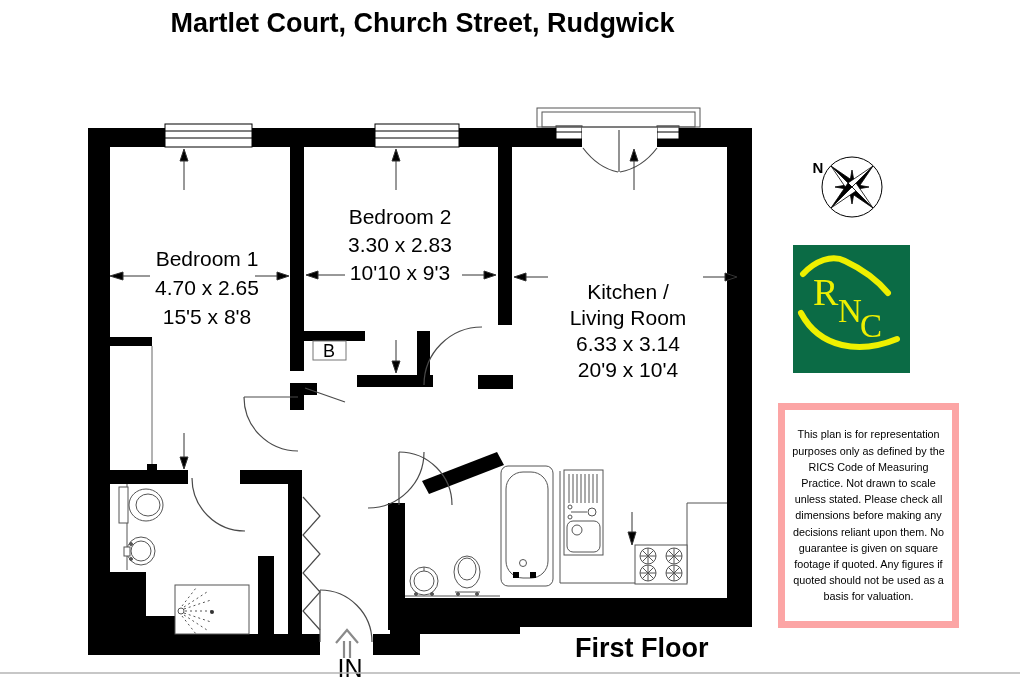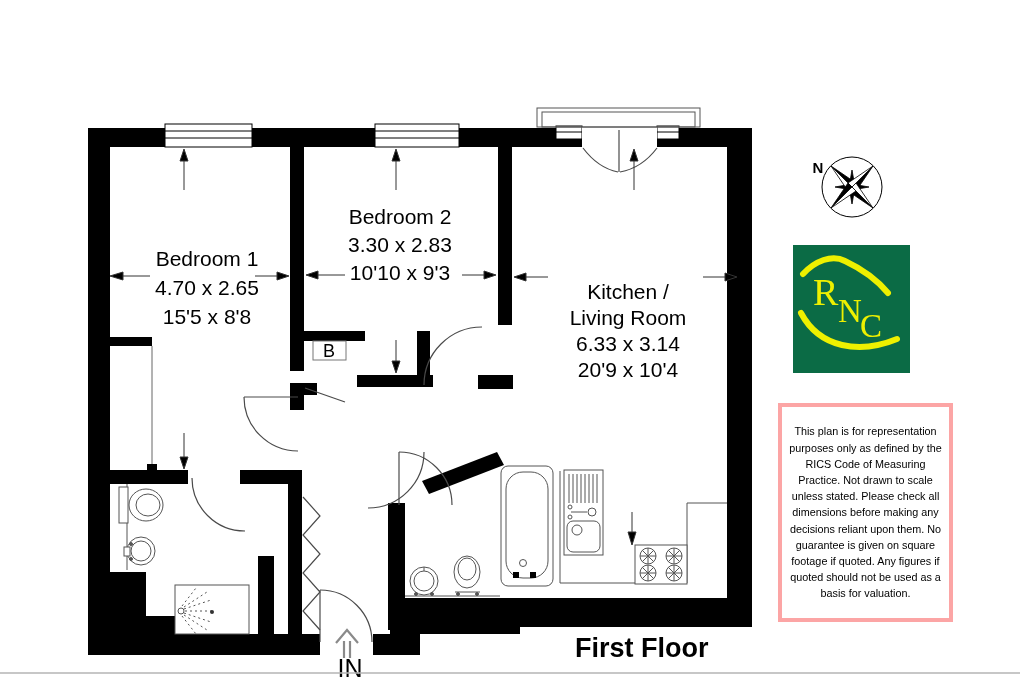--- a/index.html
+++ b/index.html
@@ -3,21 +3,21 @@
 <meta charset="utf-8">
 <style>
   html,body{margin:0;padding:0;background:#fff;}
   .stage{position:relative;width:1020px;height:679px;background:#ffffff;overflow:hidden;
          font-family:"Liberation Sans",sans-serif;color:#000;}
   .stage svg{position:absolute;top:0;left:0;}
   .title{position:absolute;top:8px;left:0;width:845px;text-align:center;
          font-size:27px;font-weight:bold;letter-spacing:0px;}
   .subtitle{position:absolute;top:61px;left:0;width:845px;text-align:center;font-size:17px;}
   .disclaimer{position:absolute;left:778px;top:403px;width:167px;height:211px;
-         border:4px solid #fca5a5;background:#fff;display:flex;align-items:center;justify-content:center;}
+         border:7px solid #fca5a5;background:#fff;display:flex;align-items:center;justify-content:center;}
   .disclaimer p{margin:0;padding:0 7px;font-size:10.8px;line-height:1.5;text-align:center;}
   text{font-family:"Liberation Sans",sans-serif;}
   .roomtxt{font-size:21px;fill:#000;}
   .serif{font-family:"Liberation Serif","DejaVu Serif",serif;}
 </style>
 </head>
 <body>
 
 <div class="stage">
 
@@ -295,18 +295,19 @@
     <path d="M 803,274 C 815,261 832,254 845,261 C 862,269 878,281 888,293" fill="none" stroke-width="6" stroke-linecap="round" stroke="#eef000"></path>
     <path d="M 801,313 C 810,330 825,341 842,345 C 860,349 880,346 897,339" fill="none" stroke-width="6" stroke-linecap="round" stroke="#eef000"></path>
     <text class="serif" x="813" y="305" font-size="38" fill="#eef000">R</text>
     <text class="serif" x="838" y="322" font-size="33" fill="#eef000">N</text>
     <text class="serif" x="860" y="337" font-size="33" fill="#eef000">C</text>
   </g>
 
   <line x1="0" y1="673" x2="1020" y2="673" stroke="#b5b5b5" stroke-width="1.5"></line>
 </svg>
 
+<div class="title">Martlet Court, Church Street, Rudgwick</div>
 
 <div class="disclaimer">
   <p>This plan is for representation purposes only as defined by the RICS Code of Measuring Practice. Not drawn to scale unless stated. Please check all dimensions before making any decisions reliant upon them. No guarantee is given on square footage if quoted. Any figures if quoted should not be used as a basis for valuation.</p>
 </div>
 
 </div>
 
 </body></html>

